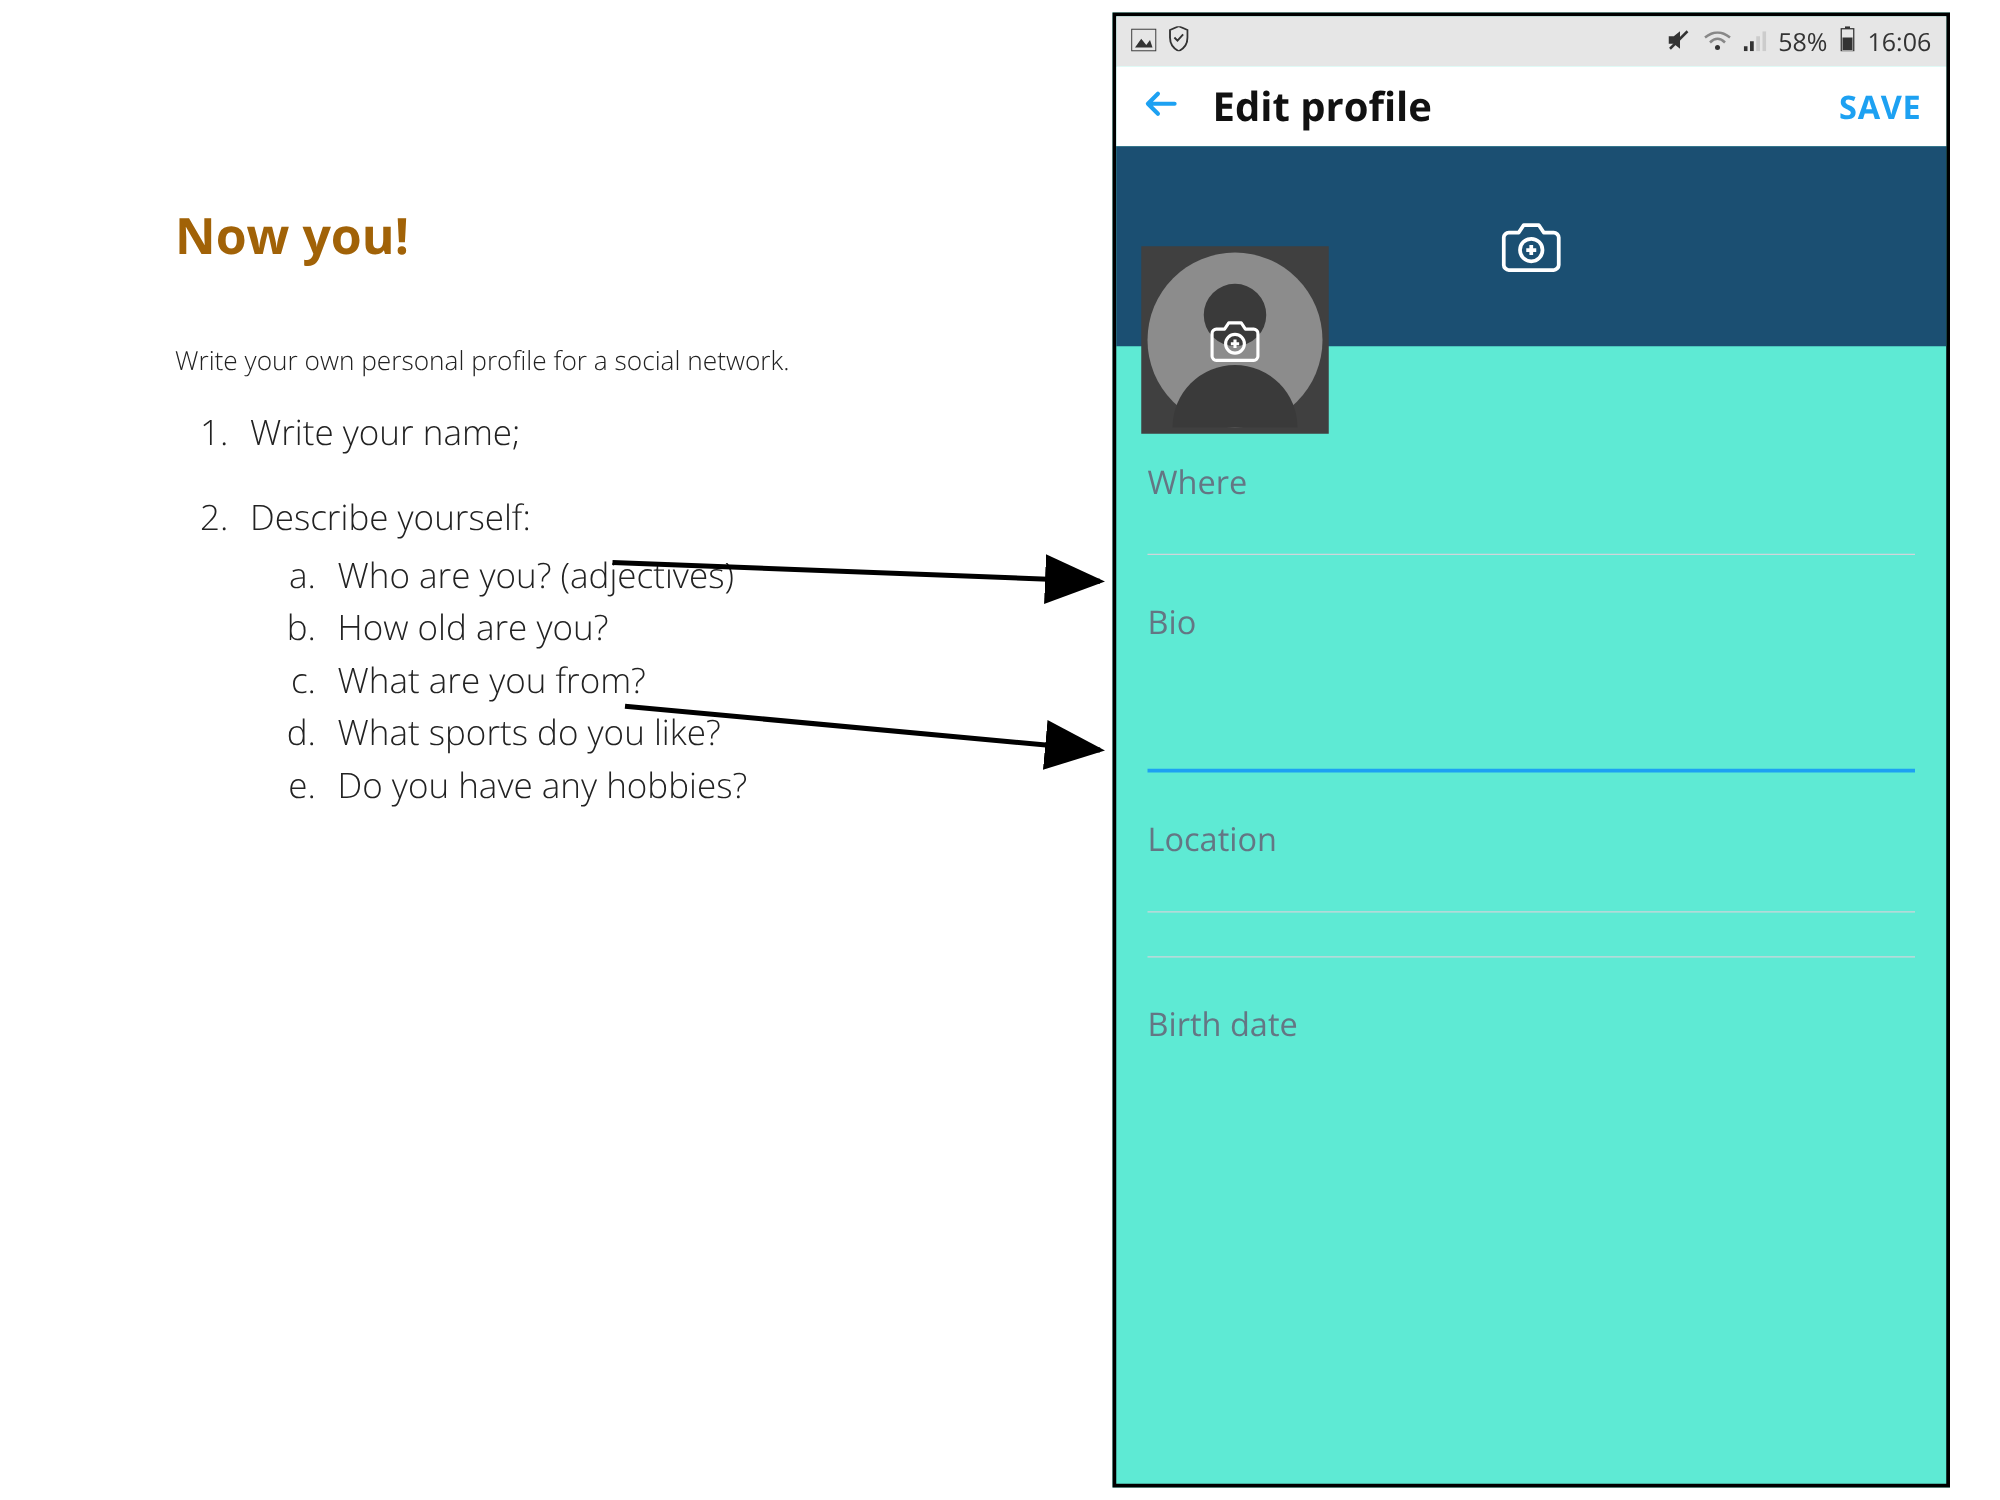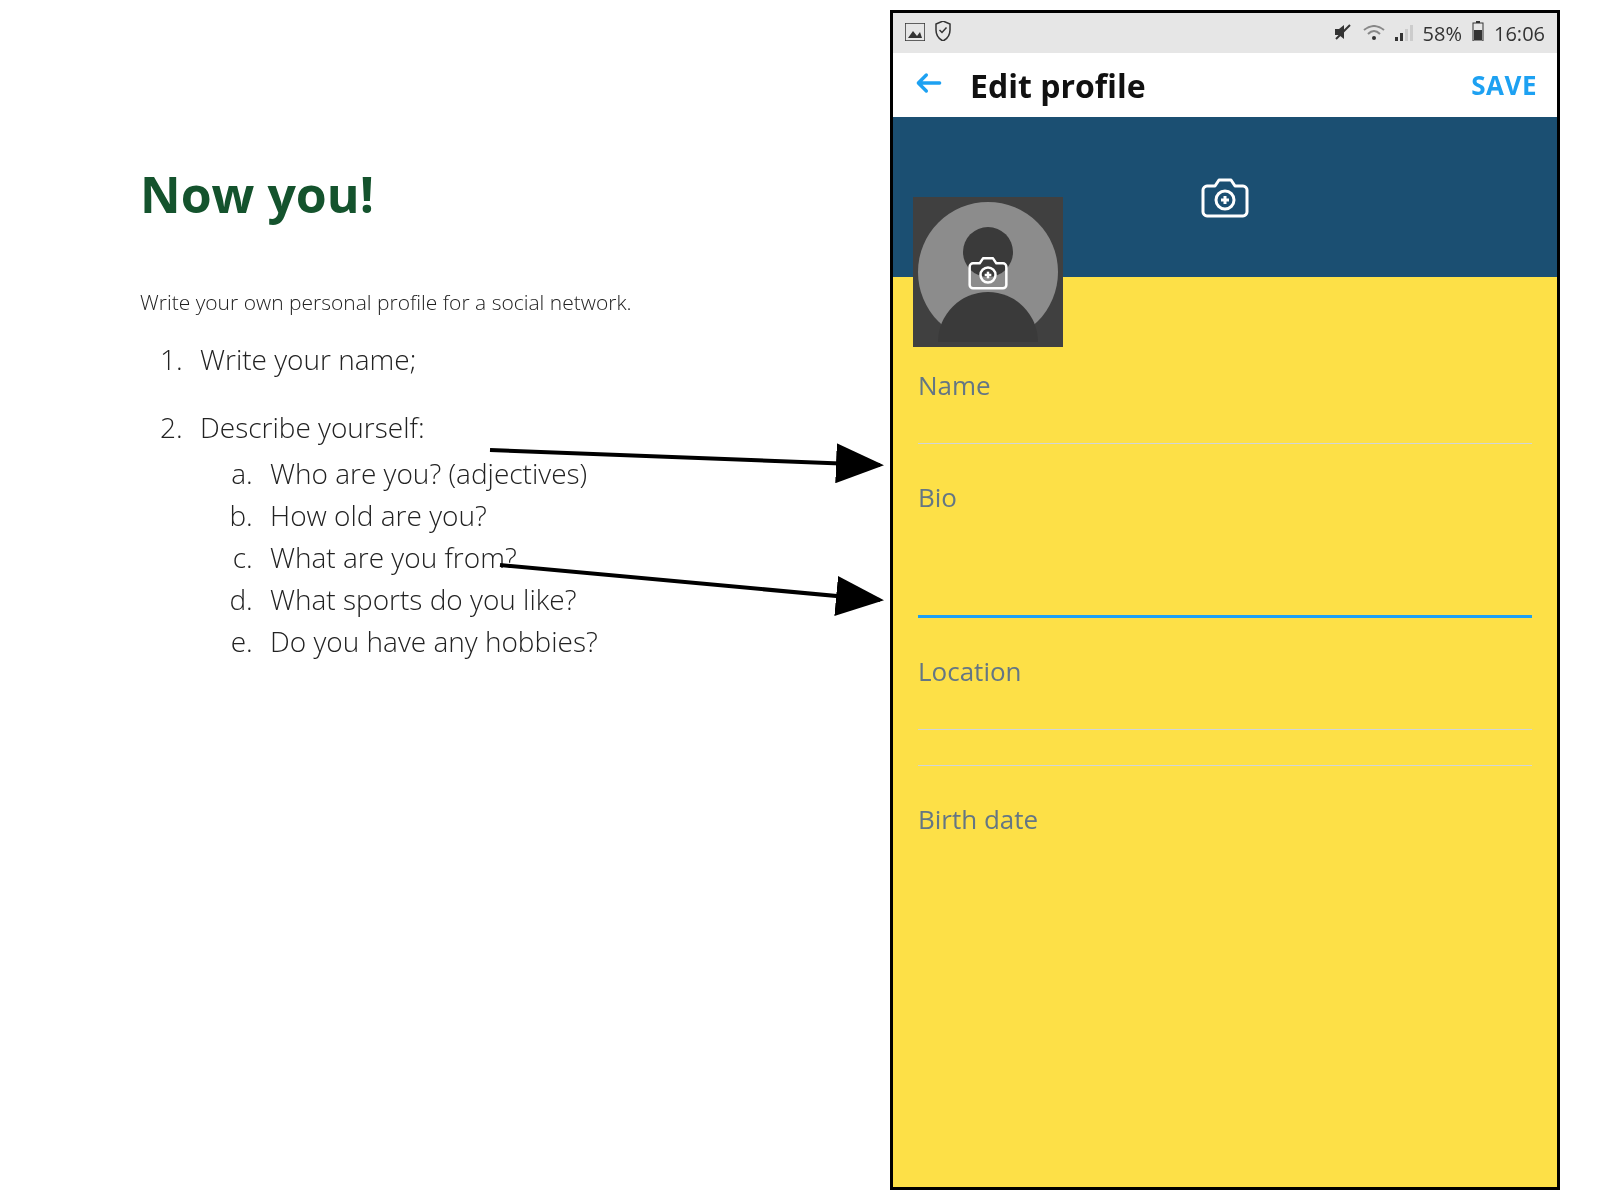--- a/index.html
+++ b/index.html
@@ -10,23 +10,23 @@
       background: #fff;
       position: relative;
     }
     .left-column {
       position: absolute;
       left: 140px;
       top: 160px;
       width: 640px;
     }
     .left-column h1 {
-      font-size: 50px;
+      font-size: 40px;
       font-weight: 700;
-      color: #14532d;
+      color: #a16207;
       margin-bottom: 60px;
     }
     .intro {
       font-size: 21px;
       color: #222;
       line-height: 1.35;
       margin-bottom: 24px;
       font-weight: 300;
     }
     ol.main-list {
@@ -51,21 +51,21 @@
     }
 
     
     .phone {
       position: absolute;
       right: 40px;
       top: 10px;
       width: 670px;
       height: 1180px;
       border: 3px solid #000;
-      background: #fde047;
+      background: #5eead4;
       display: flex;
       flex-direction: column;
     }
     .status-bar {
       height: 40px;
       background: #e6e6e6;
       display: flex;
       align-items: center;
       justify-content: space-between;
       padding: 0 12px;
@@ -290,21 +290,21 @@
                 <line x1="20" y1="24" x2="28" y2="24" stroke="#fff" stroke-width="3"></line>
               </svg>
           </span>
         </div>
       </div>
     </div>
   </div>
 
   <div class="form-area">
     <div class="field">
-      <span class="field-label">Name</span>
+      <span class="field-label">Where</span>
       <div class="field-line"></div>
     </div>
     <div class="field bio-field">
       <span class="field-label">Bio</span>
       <div class="field-line active"></div>
     </div>
     <div class="field">
       <span class="field-label">Location</span>
       <div class="field-line"></div>
     </div>

